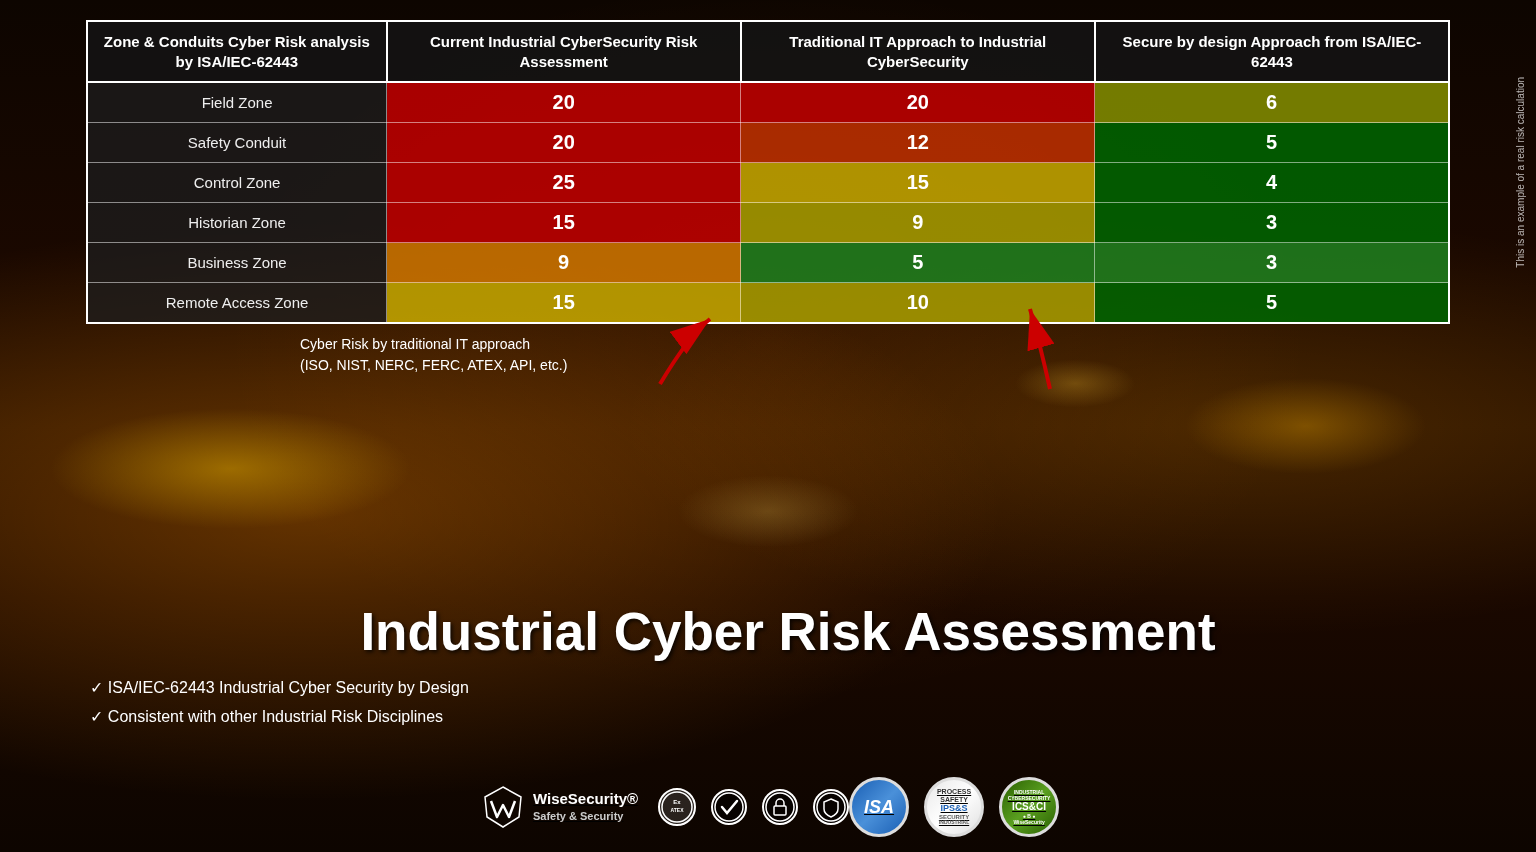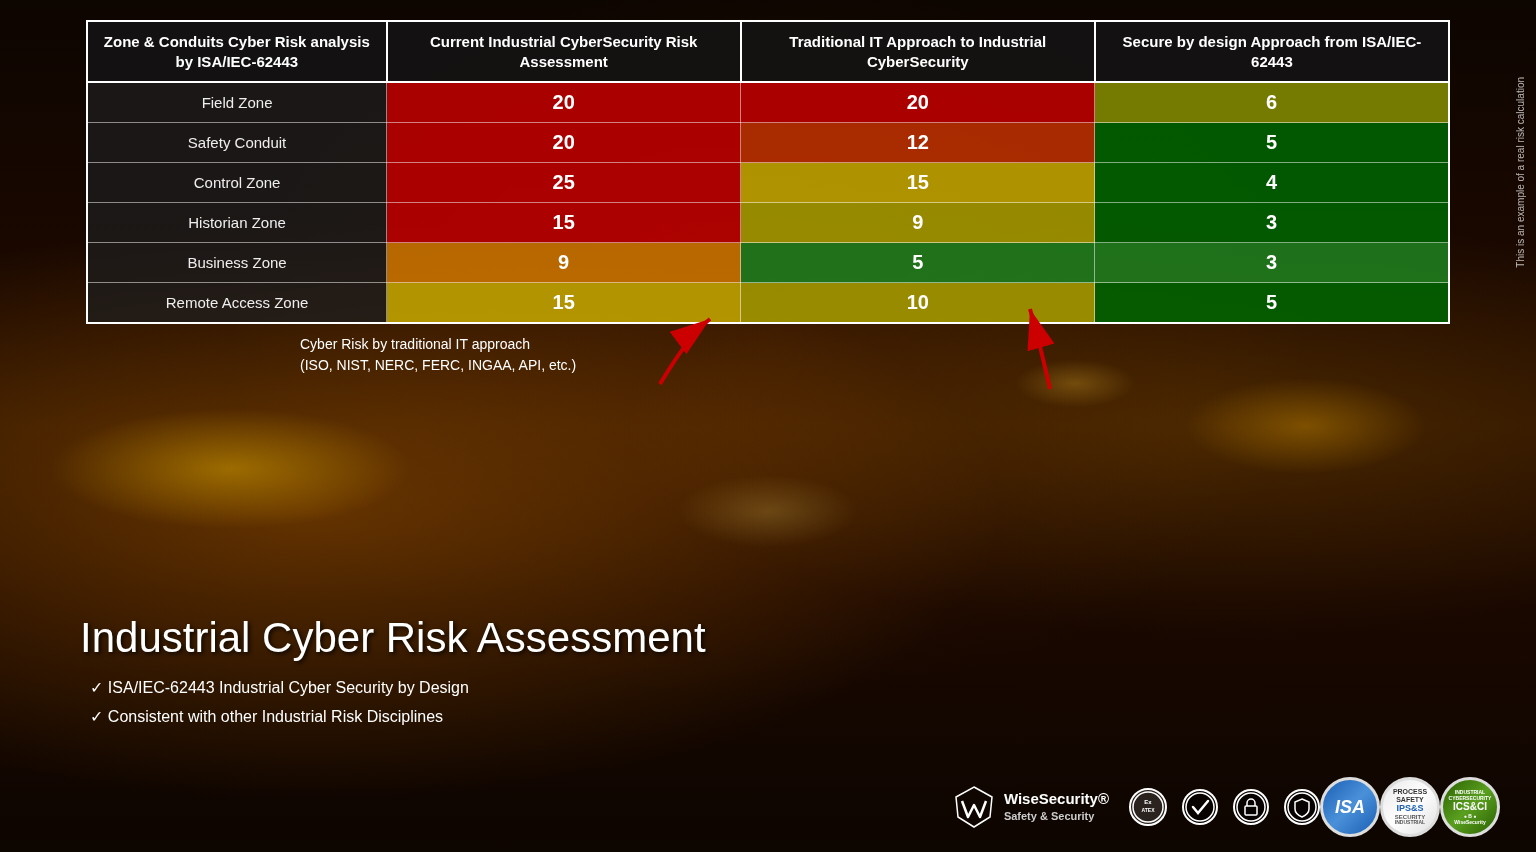--- a/index.html
+++ b/index.html
@@ -81,25 +81,26 @@
       color: #eee;
       font-size: 15px;
       font-weight: normal;
       text-align: center;
       margin-left: 12px;
     }
 
     
     .main-title {
       color: #fff;
-      font-size: 42px;
-      font-weight: 400;
+      font-size: 53px;
+      font-weight: 700;
       margin-top: 20px;
       margin-left: 40px;
       text-shadow: 2px 2px 4px rgba(0,0,0,0.8);
+      text-align: center;
     }
 
     .bullet-points {
       margin-top: 12px;
       margin-left: 50px;
       color: #fff;
       font-size: 16px;
       line-height: 1.8;
     }
 
@@ -113,21 +114,22 @@
     }
 
     
     .footer {
       position: absolute;
       bottom: 15px;
       left: 40px;
       right: 36px;
       display: flex;
       align-items: center;
-      justify-content: flex-end;
+      justify-content: center;
+      text-decoration: underline;
     }
 
     .logo-area {
       display: flex;
       align-items: center;
       gap: 20px;
     }
 
     .wise-logo {
       display: flex;
@@ -176,20 +178,21 @@
       align-items: center;
       justify-content: center;
       font-size: 9px;
       color: #fff;
       font-weight: bold;
     }
 
     .right-logos {
       display: flex;
       align-items: center;
+      gap: 15px;
     }
 
     .isa-badge {
       width: 60px;
       height: 60px;
       border-radius: 50%;
       background: linear-gradient(135deg, #1a5fb4, #4a90d9, #1a5fb4);
       border: 3px solid #ddd;
       display: flex;
       align-items: center;
@@ -335,21 +338,21 @@
     <div class="sidebar-label">
       <span class="sidebar-label-text">This is an example of a real risk calculation</span>
     </div>
   </div>
 
   <div class="annotation-block" style="position:relative; height:80px;">
 
     <div style="position:absolute; left:260px; top:10px;">
       <div style="color:#fff; font-size:14px; text-align:left; line-height:1.5;">
         <span>Cyber Risk by traditional IT approach</span><br>
-        <span>(ISO, NIST, NERC, FERC, INGAA, API, etc.)</span>
+        <span>(ISO, NIST, NERC, FERC, ATEX, API, etc.)</span>
       </div>
     </div>
 
     <svg style="position:absolute; left:580px; top:-10px;" width="120" height="80">
       <defs>
         <marker id="arrowhead1" markerWidth="10" markerHeight="7" refX="10" refY="3.5" orient="auto">
           <polygon points="0 0, 10 3.5, 0 7" fill="#cc0000"></polygon>
         </marker>
       </defs>
       <path d="M 40 70 Q 70 20 90 5" stroke="#cc0000" stroke-width="4" fill="none" marker-end="url(#arrowhead1)"></path>

